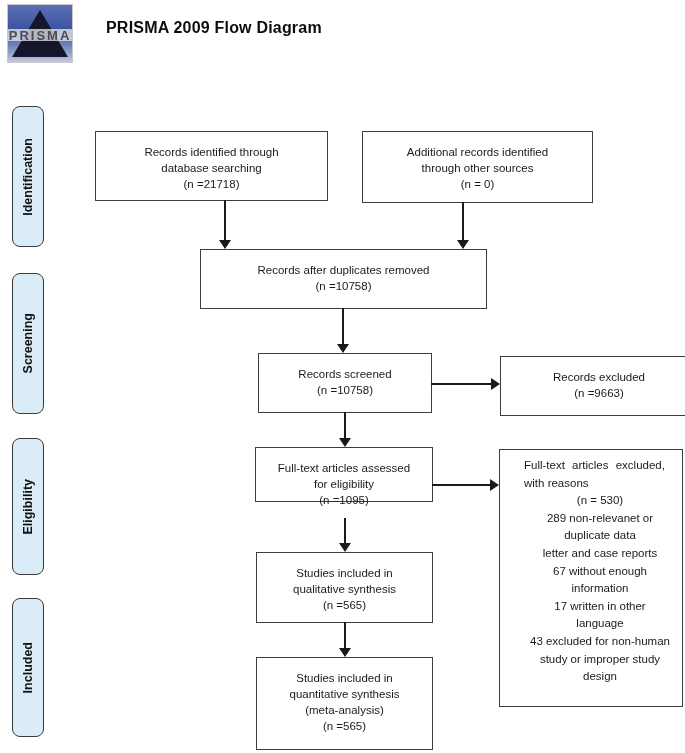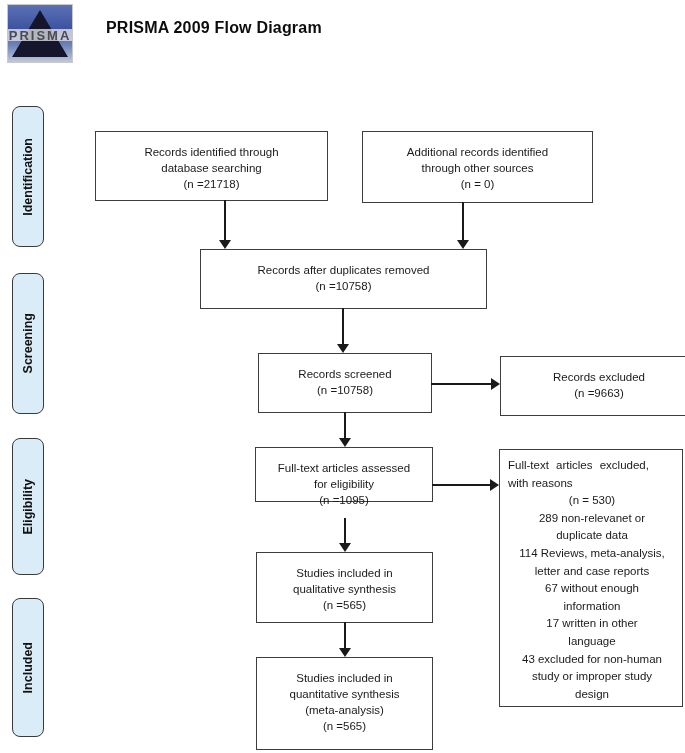--- a/index.html
+++ b/index.html
@@ -44,21 +44,21 @@
   }
   
   .box{
     position:absolute;background:#ffffff;border:1.5px solid #3d3d3d;
     box-sizing:border-box;
     display:flex;flex-direction:column;align-items:center;
     text-align:center;font-size:11.5px;line-height:16px;color:#1a1a1a;
     padding:12px 4px;
   }
   .box.big{
-    justify-content:flex-start;padding:7px 6px 4px 8px;line-height:17.6px;
+    justify-content:flex-start;padding:7px 6px 4px 24px;line-height:17.6px;
   }
   .box.big .jline{align-self:stretch;text-align:left;word-spacing:4px;}
   .box.big .lline{align-self:stretch;text-align:left;}
   
   .vline{position:absolute;width:2px;background:#1a1a1a;}
   .hline{position:absolute;height:2px;background:#1a1a1a;}
   .head-down{
     position:absolute;width:0;height:0;
     border-left:6px solid transparent;border-right:6px solid transparent;
     border-top:9px solid #1a1a1a;
@@ -123,21 +123,20 @@
   <span>for eligibility</span>
   <span>(n =1095)</span>
 </div>
 
 <div class="box big" style="left:499px;top:449px;width:184px;height:258px;">
   <span class="jline">Full-text articles excluded,</span>
   <span class="lline">with reasons</span>
   <span>(n = 530)</span>
   <span>289 non-relevanet or</span>
   <span>duplicate data</span>
-  <span>114 Reviews, meta-analysis,</span>
   <span>letter and case reports</span>
   <span>67 without enough</span>
   <span>information</span>
   <span>17 written in other</span>
   <span>language</span>
   <span>43 excluded for non-human</span>
   <span>study or improper study</span>
   <span>design</span>
 </div>
 

